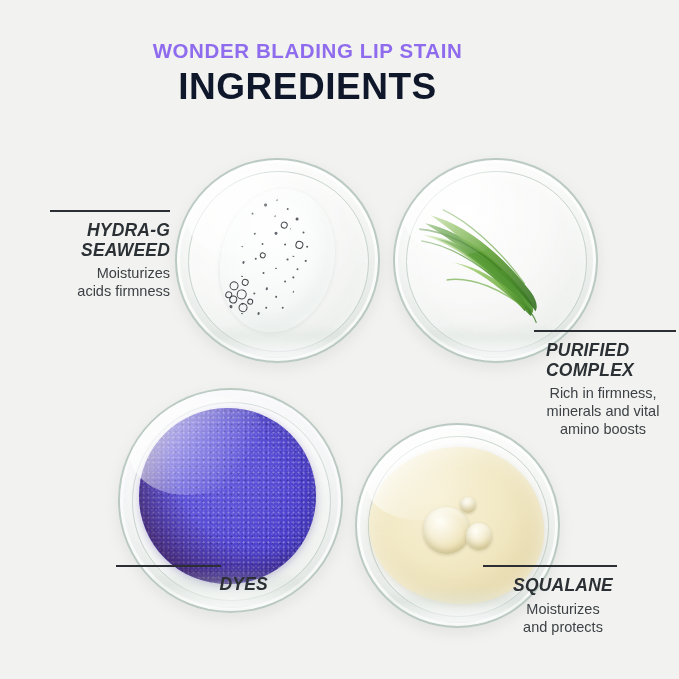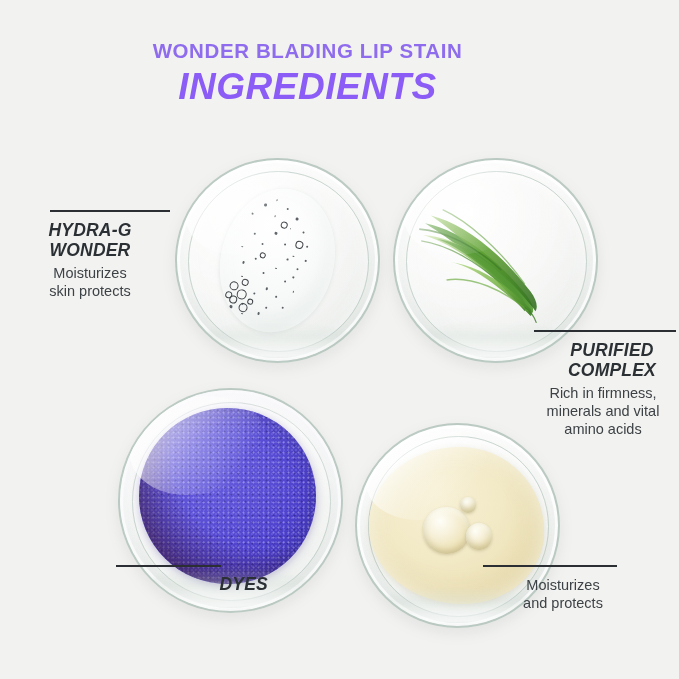--- a/index.html
+++ b/index.html
@@ -13,22 +13,22 @@
   }
   #stage{position:relative;width:679px;height:679px;}
 
   
   .title-block{position:absolute;left:0;top:40px;width:615px;text-align:center;}
   .title-sub{
     font-size:20.5px;font-weight:bold;letter-spacing:0.6px;
     color:#8f6ced;line-height:1.1;
   }
   .title-main{
-    font-size:37px;font-weight:bold;font-style:italic;
-    color:#8b5cf6;letter-spacing:0.5px;line-height:1.15;margin-top:3px;
+    font-size:37px;font-weight:bold;
+    color:#0f172a;letter-spacing:0.5px;line-height:1.15;margin-top:3px;
   }
 
   
   .dish{position:absolute;border-radius:50%;}
   .dish .glass{
     position:absolute;inset:0;border-radius:50%;
     background:
       radial-gradient(circle at 34% 26%, rgba(255,255,255,.96) 0%, rgba(250,251,250,.72) 44%, rgba(238,241,239,.5) 70%, rgba(231,236,233,.42) 100%);
     border:2px solid rgba(176,194,186,.85);
     box-shadow:
@@ -153,27 +153,27 @@
   .rule{height:0;border-top:2px solid #2b2f33;}
   .lab-head{
     font-weight:bold;font-style:italic;color:#2b3034;
     font-size:17.5px;line-height:1.12;letter-spacing:0.2px;
   }
   .lab-desc{
     color:#3d4246;font-size:14.5px;line-height:1.25;margin-top:4px;
   }
 
   
-  #label-hydra{left:10px;top:210px;width:160px;text-align:center;}
+  #label-hydra{left:10px;top:210px;width:160px;text-align:right;}
   #label-hydra .rule{width:120px;margin:0 0 9px auto;}
 
   
   #label-seaweed{left:528px;top:330px;width:150px;text-align:center;}
   #label-seaweed .rule{width:142px;margin:0 0 9px 6px;}
-  #label-seaweed .lab-head{text-align:center;padding-left:18px;}
+  #label-seaweed .lab-head{text-align:left;padding-left:18px;}
 
   
   #label-dyes{left:98px;top:565px;width:170px;text-align:right;}
   #label-dyes .rule{width:105px;margin:0 0 8px 18px;}
   #label-dyes .lab-head{padding-left:18px;}
 
   
   #label-squalane{left:483px;top:565px;width:160px;text-align:center;}
   #label-squalane .rule{width:134px;margin:0 0 9px 0;}
   #label-squalane .lab-head{text-align:center;}
@@ -304,49 +304,52 @@
       <div class="drop" id="drop-c"></div>
       <div class="gloss"></div>
       <div class="shine-bot"></div>
     </div>
   </div>
 
   <div class="label" id="label-hydra">
     <div class="rule"></div>
     <div class="lab-head">
       <div>HYDRA-G</div>
-      <div>WONDER</div>
+      <div>SEAWEED</div>
     </div>
     <div class="lab-desc">
       <div>Moisturizes</div>
-      <div>skin protects</div>
+      <div>acids firmness</div>
     </div>
   </div>
 
   <div class="label" id="label-seaweed">
     <div class="rule"></div>
     <div class="lab-head">
       <div>PURIFIED</div>
       <div>COMPLEX</div>
     </div>
     <div class="lab-desc">
       <div>Rich in firmness,</div>
       <div>minerals and vital</div>
-      <div>amino acids</div>
+      <div>amino boosts</div>
     </div>
   </div>
 
   <div class="label" id="label-dyes">
     <div class="rule"></div>
     <div class="lab-head">
       <div>DYES</div>
     </div>
   </div>
 
   <div class="label" id="label-squalane">
     <div class="rule"></div>
+    <div class="lab-head">
+      <div>SQUALANE</div>
+    </div>
     <div class="lab-desc">
       <div>Moisturizes</div>
       <div>and protects</div>
     </div>
   </div>
 
 </div>
 
 </body></html>

